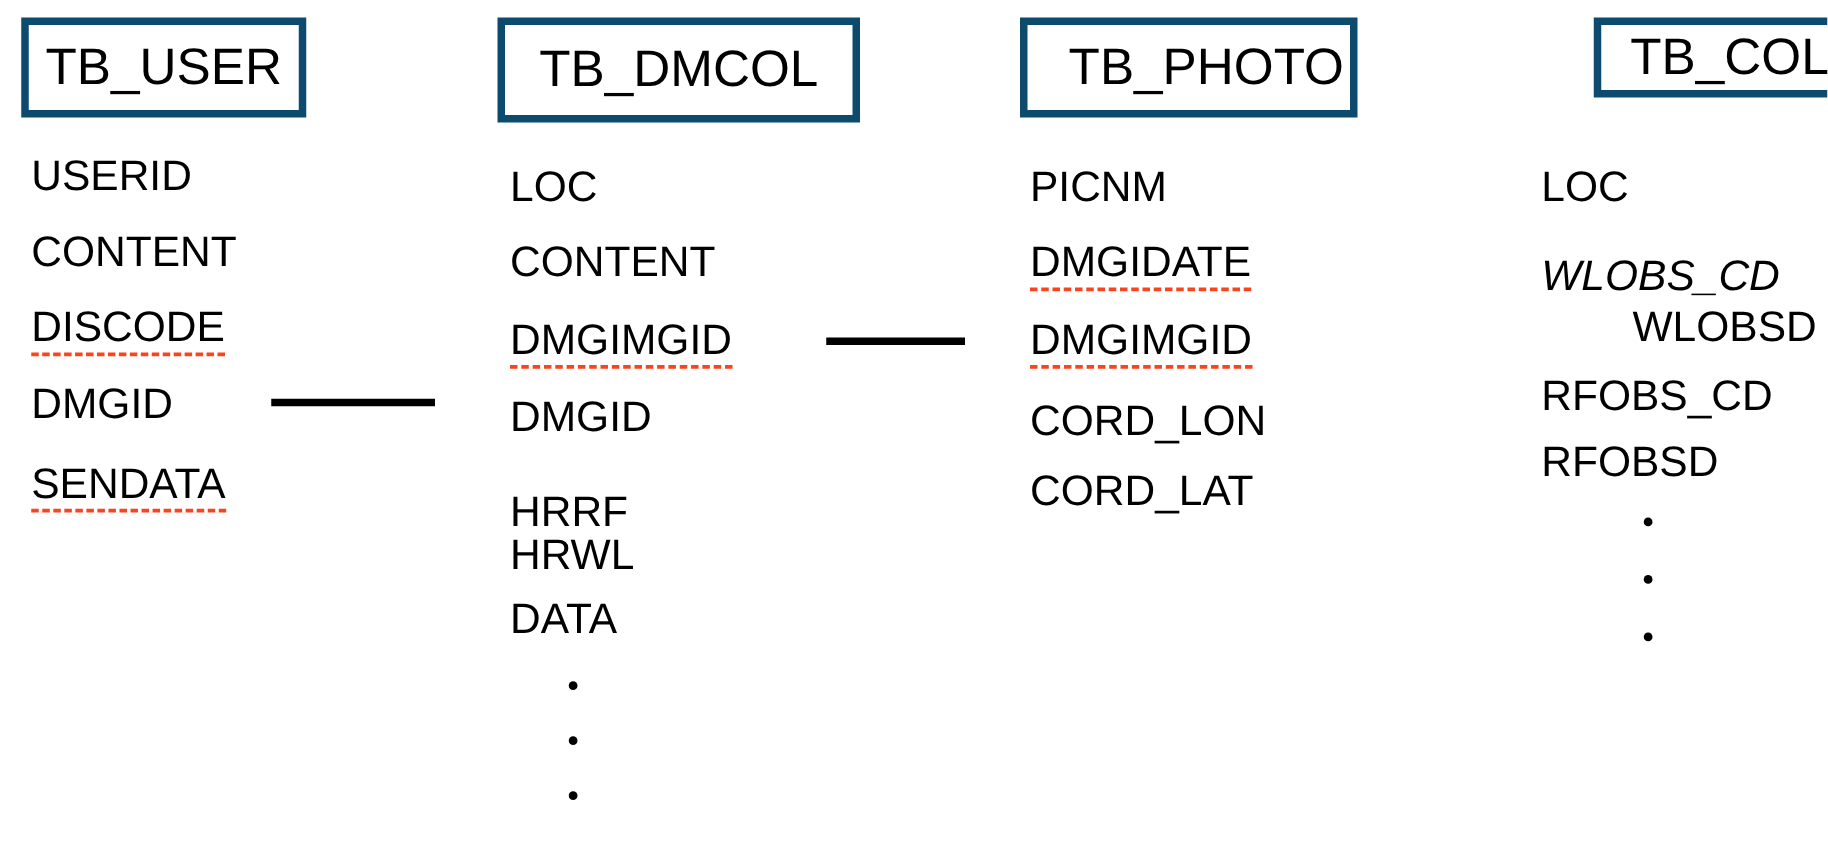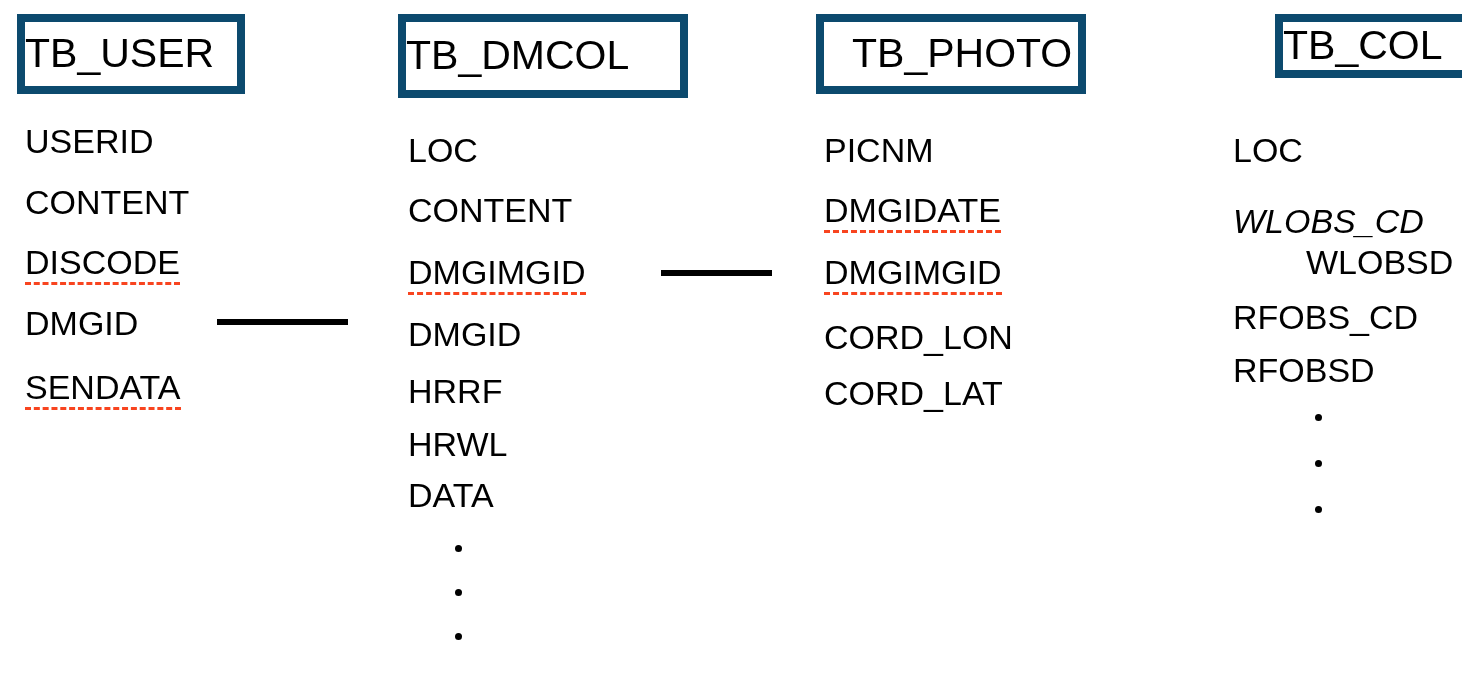--- a/index.html
+++ b/index.html
@@ -19,25 +19,26 @@
     background: #ffffff;
     overflow: hidden;
   }
 
   
   .entity {
     position: absolute;
   }
   .entity-title-box {
     position: absolute;
-    border: 8px solid #0c4a6e;
+    border: 6px solid #0c4a6e;
     background: #ffffff;
     box-sizing: border-box;
     display: flex;
     align-items: center;
+    justify-content: center;
   }
   .entity-title {
     font-size: 41px;
     line-height: 1;
     letter-spacing: 0px;
     white-space: nowrap;
     color: #000000;
     font-weight: 400;
     padding-bottom: 2px;
   }
@@ -94,21 +95,21 @@
 
   <div class="entity">
     <div class="entity-title-box" style="left:398px; top:14px; width:290px; height:84px;">
       <span class="entity-title">TB_DMCOL</span>
     </div>
     <div class="field-list">
       <div class="field" style="left:408px; top:133px;">LOC</div>
       <div class="field" style="left:408px; top:193px;">CONTENT</div>
       <div class="field misspelled" style="left:408px; top:255px;">DMGIMGID</div>
       <div class="field" style="left:408px; top:317px;">DMGID</div>
-      <div class="field" style="left:408px; top:374px;">HRRF</div>
+      <div class="field" style="left:408px; top:393px;">HRRF</div>
       <div class="field" style="left:408px; top:427px;">HRWL</div>
       <div class="field" style="left:408px; top:478px;">DATA</div>
 
       <div class="ellipsis-dot" style="left:455px; top:545px;"></div>
       <div class="ellipsis-dot" style="left:455px; top:589px;"></div>
       <div class="ellipsis-dot" style="left:455px; top:633px;"></div>
     </div>
   </div>
 
   <div class="entity">

